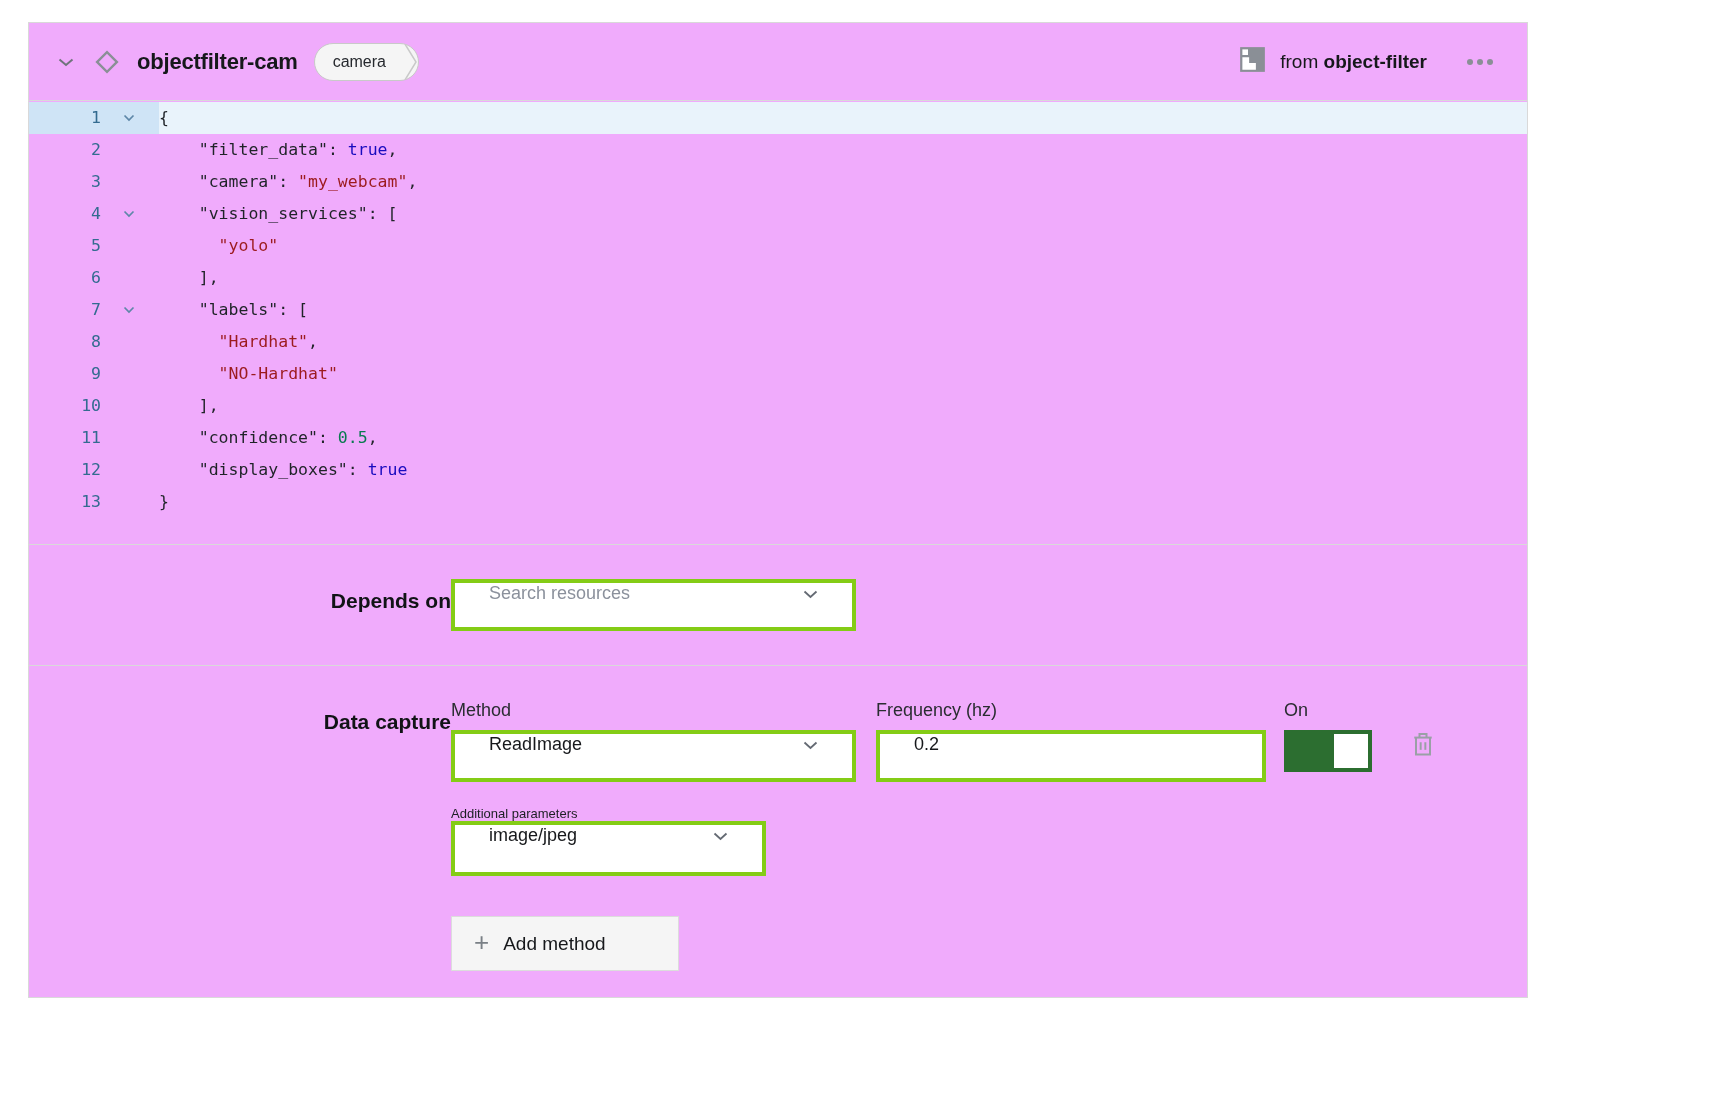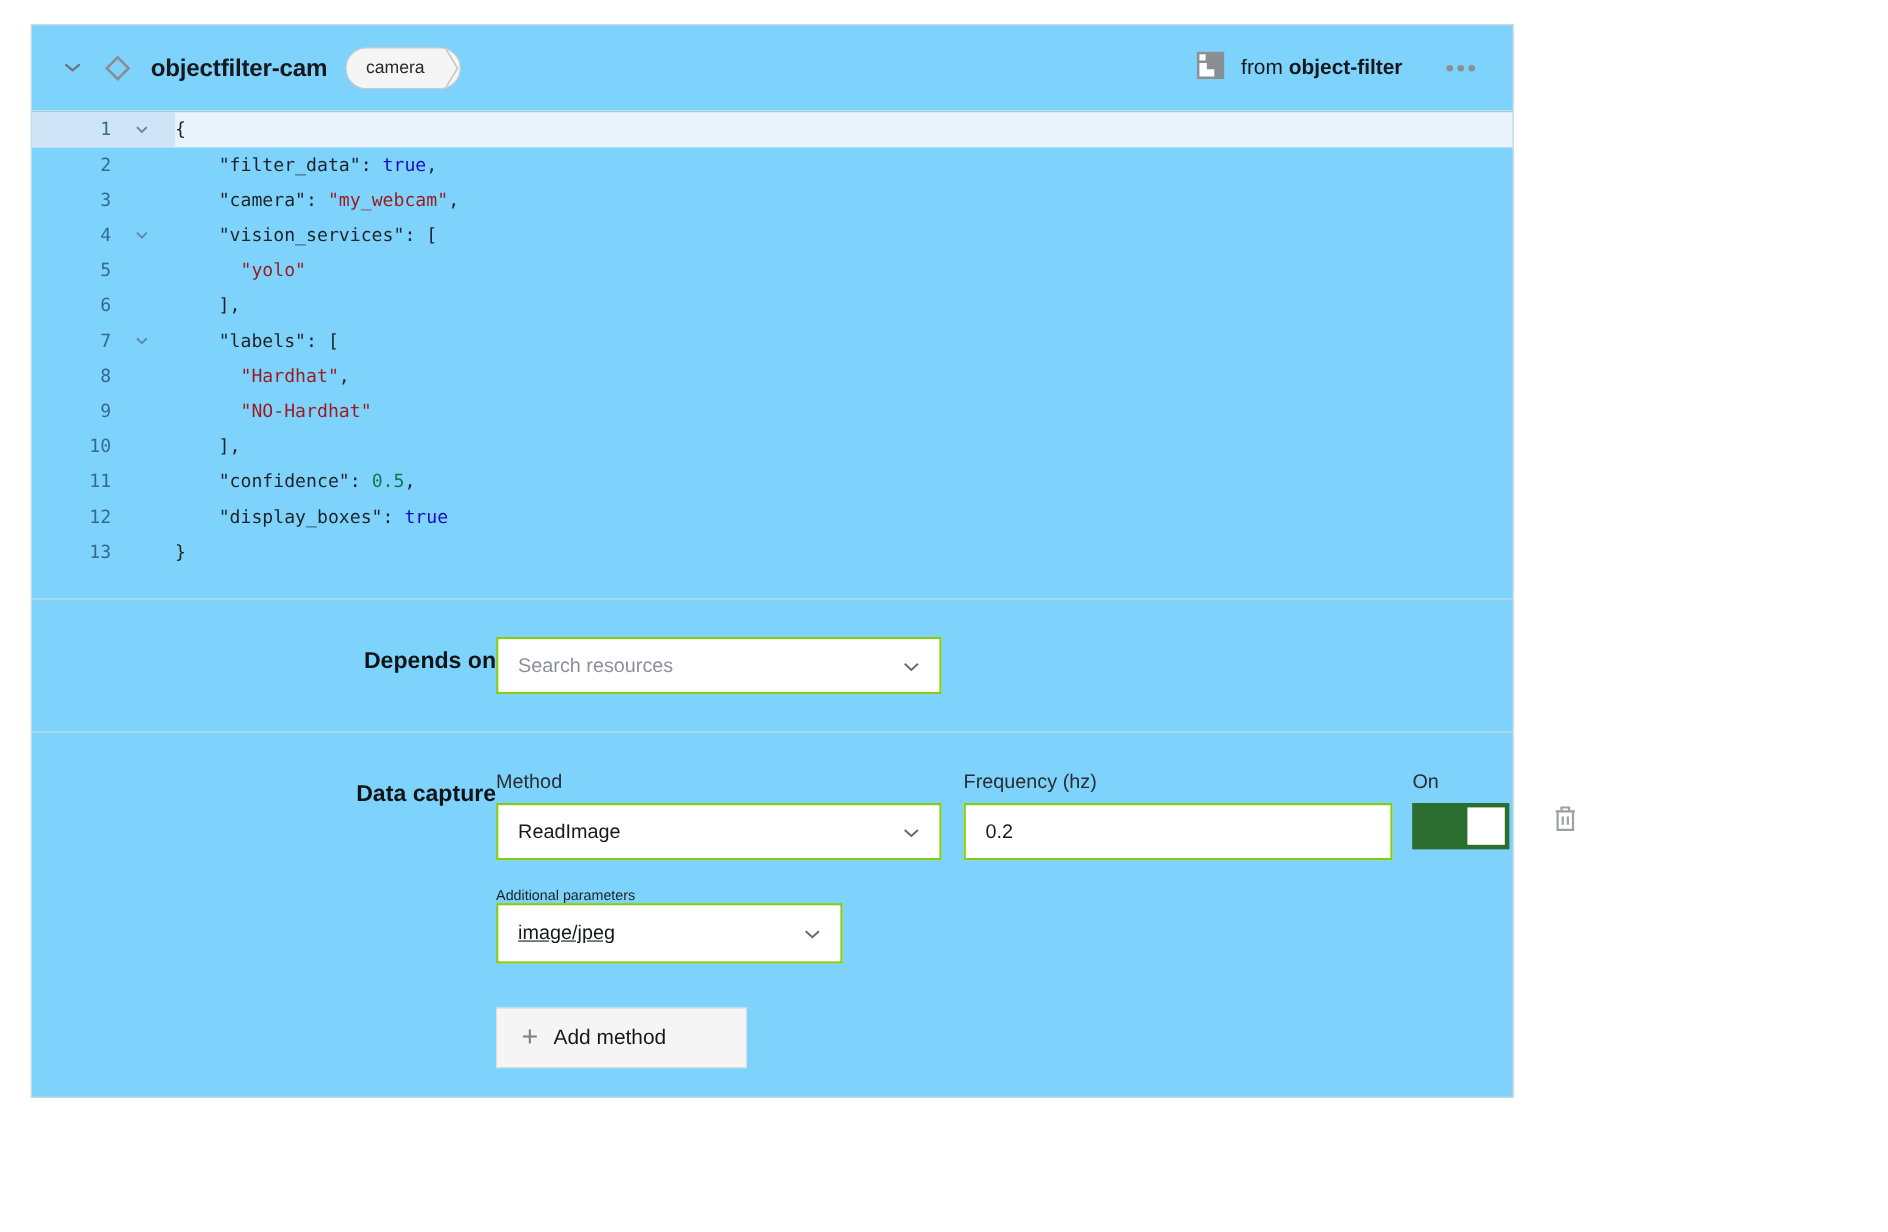--- a/index.html
+++ b/index.html
@@ -1,19 +1,19 @@
 <!DOCTYPE html>
 <html><head>
 <meta charset="utf-8">
 <style>
   * { box-sizing: border-box; margin: 0; padding: 0; }
   html,body { background:#ffffff; font-family:"Liberation Sans", sans-serif; color:#16181b; }
   .page { width:1716px; height:1120px; background:#fff; position:relative; }
 
-  .card { position:absolute; left:28px; top:22px; width:1348px; border:1px solid #d9d9d9; background:#7dd3fc; }
+  .card { position:absolute; left:28px; top:22px; width:1500px; border:1px solid #d9d9d9; background:#f0abfc; }
 
   
   .card-header { height:78px; display:flex; align-items:center; padding:0 26px 0 22px; border-bottom:1px solid #d9d9d9; }
   .collapse-btn { width:30px; height:30px; display:flex; align-items:center; justify-content:center; cursor:pointer; }
   .diamond-wrap { width:40px; height:40px; display:flex; align-items:center; justify-content:center; margin-left:6px; }
   .res-title { font-size:22px; font-weight:bold; margin-left:10px; letter-spacing:-0.2px; }
   .pill { display:flex; align-items:stretch; height:38px; border:1px solid #c9c9c9; border-radius:19px; background:#f5f5f5; margin-left:16px; overflow:hidden; }
   .pill-seg { display:flex; align-items:center; padding:0 18px; font-size:16px; color:#26292e; }
   .pill-sep { display:flex; align-items:center; }
   .header-right { margin-left:auto; display:flex; align-items:center; gap:14px; }
@@ -34,38 +34,38 @@
   .t-p { color:#1f2328; } .t-k { color:#1f2328; }
   .t-s { color:#9c1b1e; } .t-b { color:#190bbf;text-align:right; } .t-n { color:#0a7a50; }
 
   
   .section { border-top:1px solid #d9d9d9; display:flex; padding:34px 32px; }
   .section:first-of-type { border-top:none; }
   .section-label { width:390px; flex:0 0 390px; font-size:21px; font-weight:bold; padding-top:10px; color:#111316;text-align:right; }
   .fields { flex:1; }
 
   .field-label { font-size:18px; color:#2a2d31; margin-bottom:9px; }
-  .select-box, .text-input { height:52px; background:#fff; border:2px solid #84cc16; display:flex; align-items:center; padding:0 18px; font-size:18px; color:#16181b; cursor:pointer; }
+  .select-box, .text-input { height:52px; background:#fff; border:4px solid #84cc16; display:flex; align-items:flex-start; padding:0 34px; font-size:18px; color:#16181b; cursor:pointer; }
   .select-box .chev { margin-left:auto; }
   .placeholder { color:#8b919c; }
 
   .row1 { display:flex; }
   .col-method { width:405px; }
   .col-method .select-box { width:405px; }
   .col-freq { width:390px; margin-left:20px; }
   .col-freq .text-input { width:390px; cursor:text; }
   .col-toggle { margin-left:18px; }
 
   .toggle { width:88px; height:42px; background:#2c6e30; border:3px solid #2c6e30; position:relative; cursor:pointer; margin-top:2px; }
   .toggle .knob { position:absolute; top:1px; bottom:1px; right:1px; width:34px; background:#fff; }
   .trash-btn { margin-left:38px; margin-top:8px; cursor:pointer; background:none; border:none; }
 
   .addl-label { font-size:13px; color:#1c1f23; margin-top:24px; }
   .mime-label { font-size:18px; color:#2a2d31; margin-top:20px; margin-bottom:10px; }
-  .mime-select { width:315px; height:55px;text-decoration:underline; }
+  .mime-select { width:315px; height:55px; }
 
   .add-method-btn { margin-top:40px; display:flex; align-items:center; gap:14px; width:228px; height:55px; background:#f5f5f5; border:1px solid #dcdcdc; font-size:19px; color:#16181b; padding:0 22px; cursor:pointer; font-family:"Liberation Sans", sans-serif; }
   .plus-glyph { font-size:26px; color:#7a8086; font-weight:normal; line-height:1; margin-top:-3px; }
 
   .depends-select { width:405px; }
 </style>
 </head>
 <body>
 
 <div class="page">

